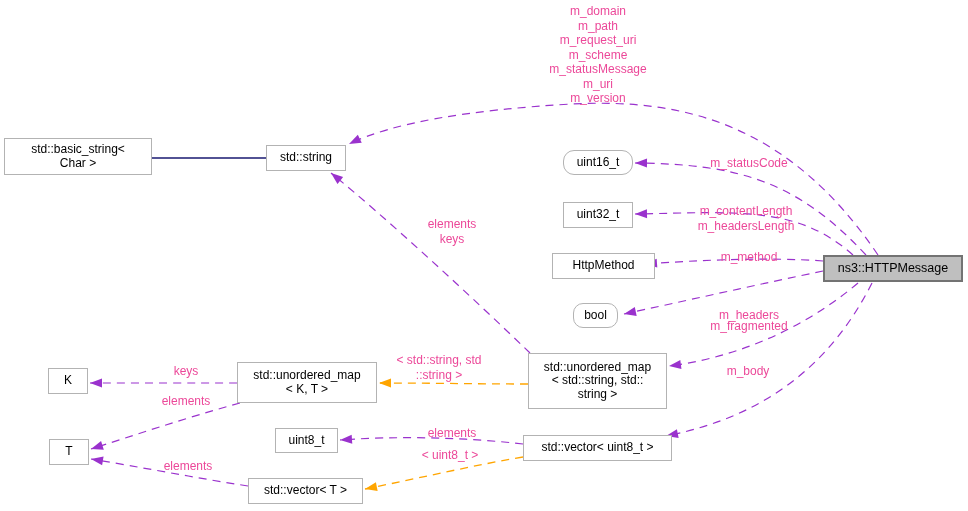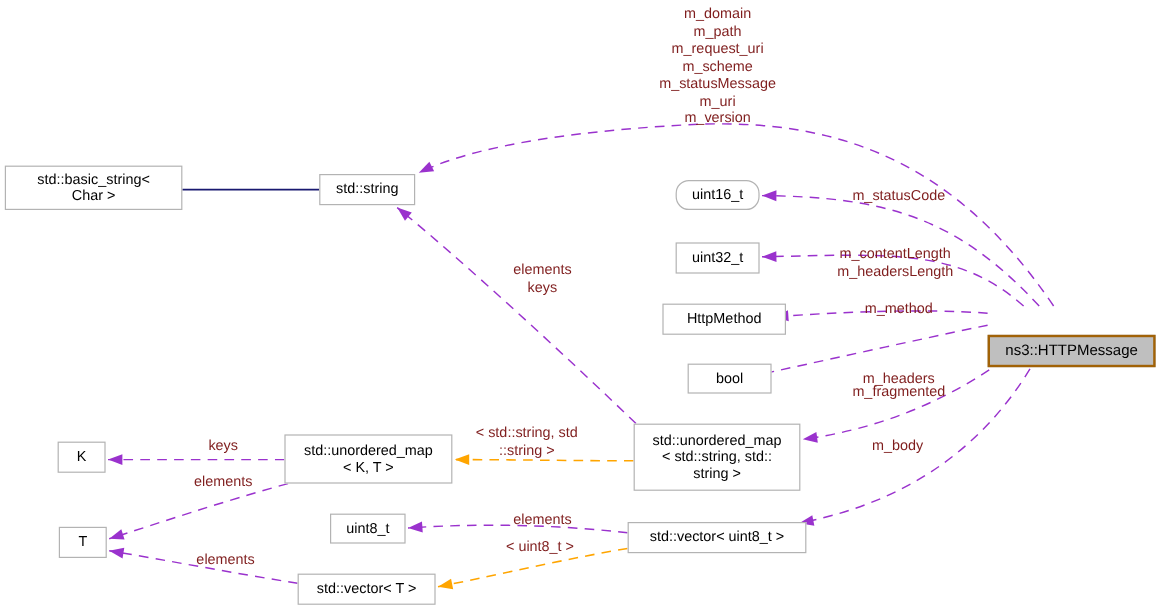--- a/index.html
+++ b/index.html
@@ -21,27 +21,26 @@
     line-height:13.5px;
     display:flex;
     align-items:center;
     justify-content:center;
     text-align:center;
     white-space:pre-line;
     padding:1px 3px;
   }
   .node.main{
     background:#bfbfbf;
-    border:2px solid #a16207;
+    border:2px solid #737373;
     font-size:12.5px;
-    margin-top:24px;
   }
   .elabel{
     position:absolute;
-    color:#7f1d1d;
+    color:#ec4899;
     font-size:12px;
     line-height:14.5px;
     text-align:center;
     white-space:pre-line;
   }
 </style>
 </head>
 <body>
 
 <div class="canvas">
@@ -78,21 +77,21 @@
     <path d="M528,384 C478,384 428,383 379,383" stroke="#ffa500" stroke-width="1.3" fill="none" stroke-dasharray="8,6" marker-end="url(#arr-orange)"></path>
     <path d="M523,457 C470,466 420,478 365,489" stroke="#ffa500" stroke-width="1.3" fill="none" stroke-dasharray="8,6" marker-end="url(#arr-orange)"></path>
   </svg>
 
   <div class="node" style="left:4px;top:138px;width:148px;height:37px;">std::basic_string&lt;
 Char &gt;</div>
   <div class="node" style="left:266px;top:145px;width:80px;height:26px;">std::string</div>
   <div class="node" style="left:563px;top:150px;width:70px;height:25px;border-radius:11px;">uint16_t</div>
   <div class="node" style="left:563px;top:202px;width:70px;height:26px;">uint32_t</div>
   <div class="node" style="left:552px;top:253px;width:103px;height:26px;">HttpMethod</div>
-  <div class="node" style="left:573px;top:303px;width:70px;height:25px;">bool</div>
+  <div class="node" style="left:573px;top:303px;width:45px;height:25px;border-radius:10px;">bool</div>
   <div class="node" style="left:528px;top:353px;width:139px;height:56px;">std::unordered_map
 &lt; std::string, std::
 string &gt;</div>
   <div class="node" style="left:237px;top:362px;width:140px;height:41px;">std::unordered_map
 &lt; K, T &gt;</div>
   <div class="node" style="left:48px;top:368px;width:40px;height:26px;">K</div>
   <div class="node" style="left:49px;top:439px;width:40px;height:26px;">T</div>
   <div class="node" style="left:275px;top:428px;width:63px;height:25px;">uint8_t</div>
   <div class="node" style="left:248px;top:478px;width:115px;height:26px;">std::vector&lt; T &gt;</div>
   <div class="node" style="left:523px;top:435px;width:149px;height:26px;">std::vector&lt; uint8_t &gt;</div>

